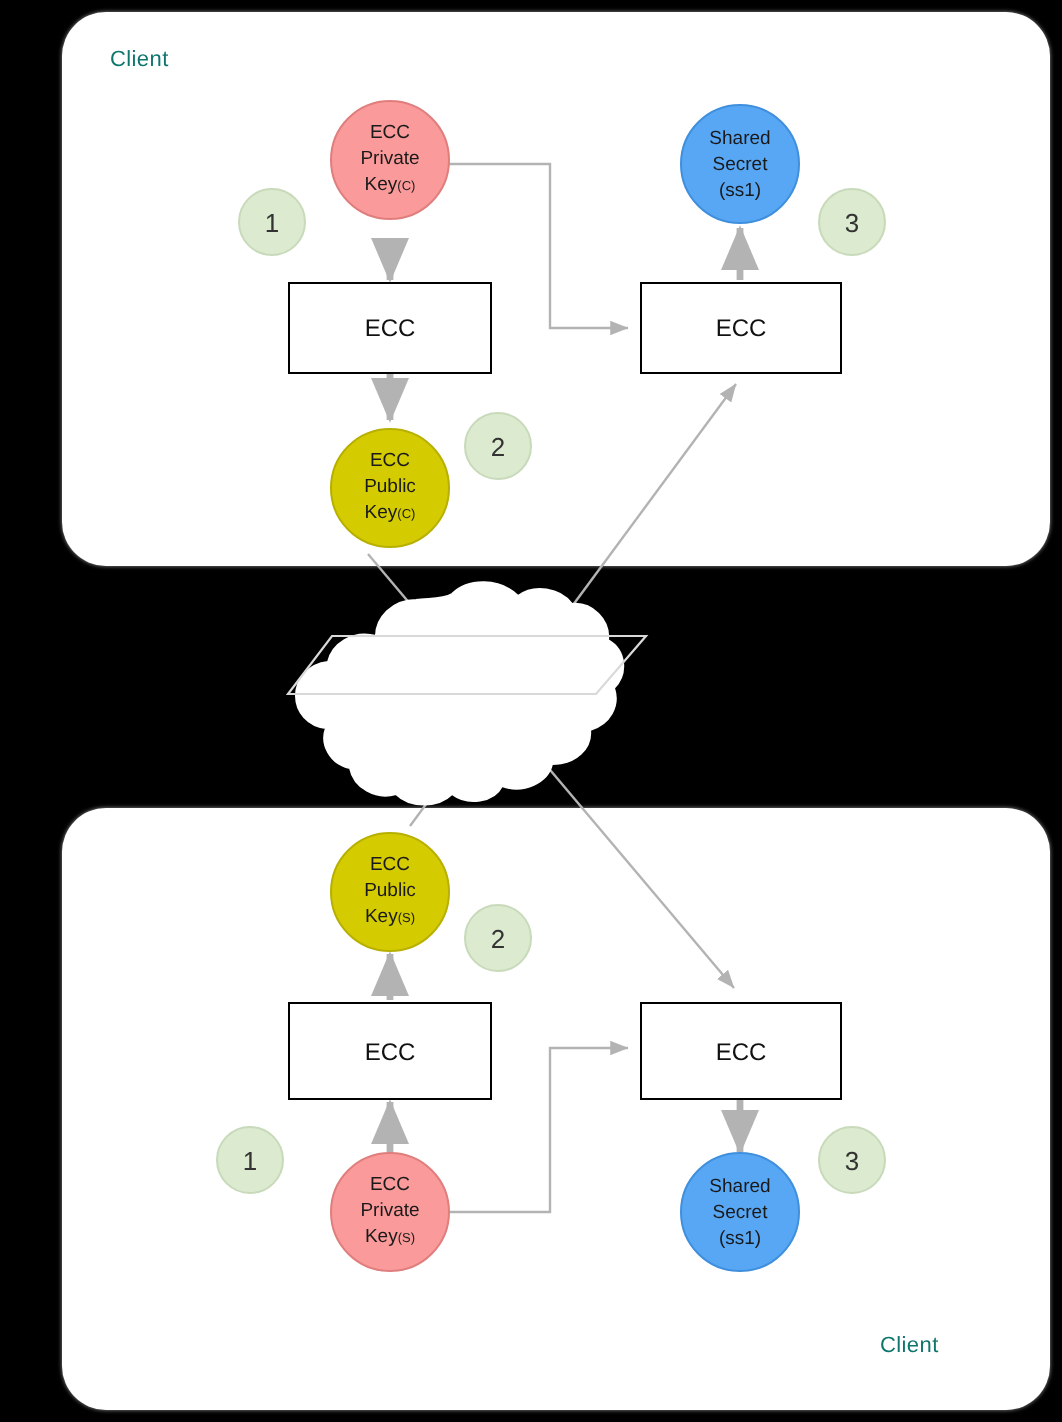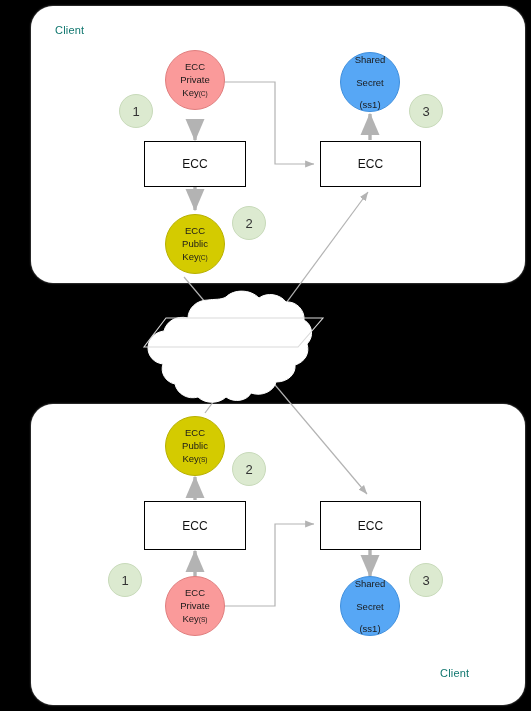--- a/index.html
+++ b/index.html
@@ -45,21 +45,21 @@
     font-size: 9.5px;
     line-height: 13px;
     text-align: center;
     box-sizing: border-box;
   }
   .node-circle .ln { display: block; white-space: nowrap; }
   .node-circle .sub { font-size: 6.5px; vertical-align: baseline; }
 
   .c-private { background: #fa9a9a; border: 1px solid #e07e7e; }
   .c-public  { background: #d4cb00; border: 1px solid #b8b000; }
-  .c-secret  { background: #57a7f5; border: 1px solid #3f8fdd; justify-content: space-between; }
+  .c-secret  { background: #57a7f5; border: 1px solid #3f8fdd; }
 
   .badge {
     position: absolute;
     width: 34px; height: 34px;
     border-radius: 50%;
     background: #dcead0;
     border: 1px solid #c8daba;
     display: flex;
     align-items: center;
     justify-content: center;

